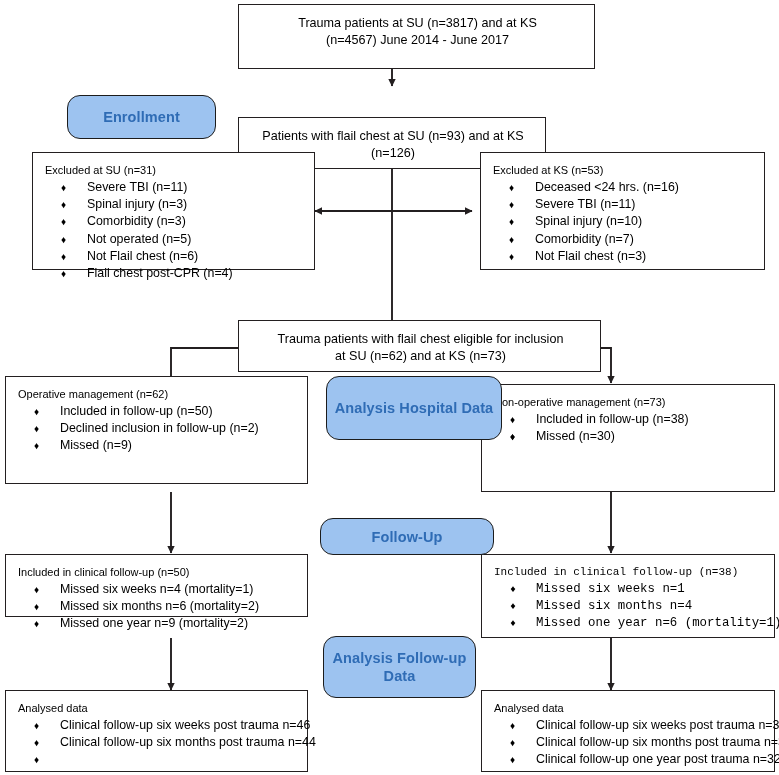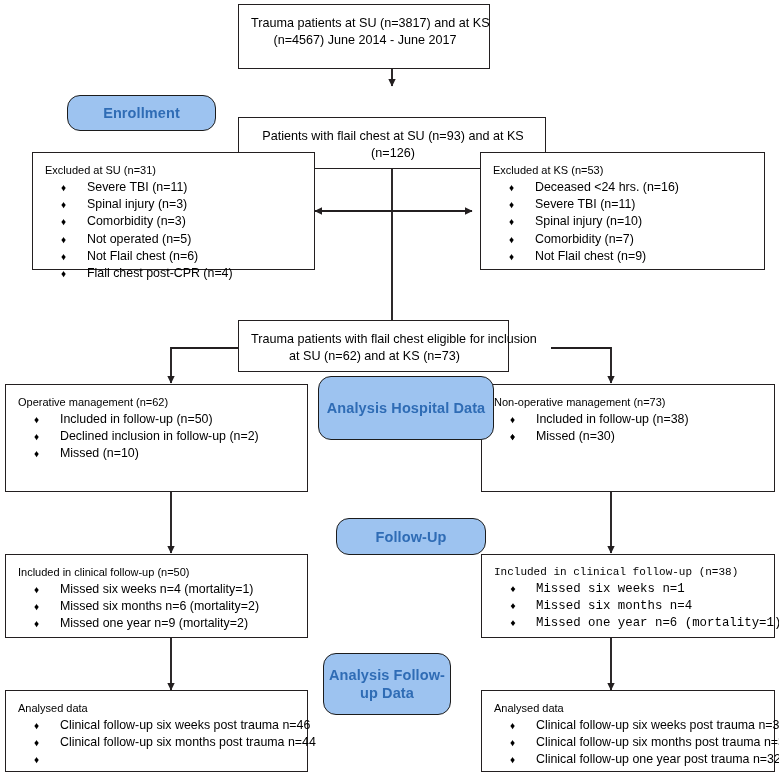--- a/index.html
+++ b/index.html
@@ -123,28 +123,28 @@
 
       <line x1="171" y1="492" x2="171" y2="553" marker-end="url(#arrow)"></line>
 
       <line x1="611" y1="492" x2="611" y2="553" marker-end="url(#arrow)"></line>
 
       <line x1="171" y1="638" x2="171" y2="690" marker-end="url(#arrow)"></line>
       <line x1="611" y1="638" x2="611" y2="690" marker-end="url(#arrow)"></line>
     </g>
   </svg>
 
-  <div class="box centered" style="left:238px; top:4px; width:252px; height:65px;">
+  <div class="box centered" style="left:238px; top:4px; width:357px; height:65px;">
     <div class="box-inner">
       <div class="line">Trauma patients at SU (n=3817) and at KS</div>
       <div class="line">(n=4567) June 2014 - June 2017</div>
     </div>
   </div>
 
-  <div class="stage" style="left:67px; top:95px; width:149px; height:36px;">
+  <div class="stage" style="left:67px; top:95px; width:149px; height:44px;">
     <span>Enrollment</span>
   </div>
 
   <div class="box centered" style="left:238px; top:87px; width:308px; height:52px;margin-top:30px;">
     <div class="box-inner">
       <div class="line">Patients with flail chest at SU (n=93) and at KS</div>
       <div class="line">(n=126)</div>
     </div>
   </div>
 
@@ -163,63 +163,63 @@
   </div>
 
   <div class="box" style="left:480px; top:152px; width:285px; height:118px;">
     <div class="box-inner">
       <div class="head">Excluded at KS (n=53)</div>
       <ul class="bullets">
         <li><span class="bul">♦</span><span>Deceased &lt;24 hrs. (n=16)</span></li>
         <li><span class="bul">♦</span><span>Severe TBI (n=11)</span></li>
         <li><span class="bul">♦</span><span>Spinal injury (n=10)</span></li>
         <li><span class="bul">♦</span><span>Comorbidity (n=7)</span></li>
-        <li><span class="bul">♦</span><span>Not Flail chest (n=9)</span></li>
-      </ul>
-    </div>
-  </div>
-
-  <div class="box centered" style="left:238px; top:320px; width:271px; height:52px;">
+        <li><span class="bul">♦</span><span>Not Flail chest (n=3)</span></li>
+      </ul>
+    </div>
+  </div>
+
+  <div class="box centered" style="left:238px; top:320px; width:363px; height:52px;">
     <div class="box-inner">
       <div class="line">Trauma patients with flail chest eligible for inclusion</div>
       <div class="line">at SU (n=62) and at KS (n=73)</div>
     </div>
   </div>
 
-  <div class="stage" style="left:318px; top:376px; width:176px; height:64px;">
+  <div class="stage" style="left:326px; top:376px; width:176px; height:64px;">
     <span>Analysis Hospital Data</span>
   </div>
 
-  <div class="box" style="left:5px; top:384px; width:303px; height:108px;">
+  <div class="box" style="left:5px; top:376px; width:303px; height:108px;">
     <div class="box-inner">
       <div class="head">Operative management (n=62)</div>
       <ul class="bullets">
         <li><span class="bul">♦</span><span>Included in follow-up (n=50)</span></li>
         <li><span class="bul">♦</span><span>Declined inclusion in follow-up (n=2)</span></li>
-        <li><span class="bul">♦</span><span>Missed (n=10)</span></li>
+        <li><span class="bul">♦</span><span>Missed (n=9)</span></li>
       </ul>
     </div>
   </div>
 
   <div class="box" style="left:481px; top:384px; width:294px; height:108px;">
     <div class="box-inner">
       <div class="head">Non-operative management (n=73)</div>
       <ul class="bullets">
         <li><span class="bul">♦</span><span>Included in follow-up (n=38)</span></li>
         <li><span class="bul">♦</span></li>
         <li><span class="bul">♦</span><span>Missed (n=30)</span></li>
       </ul>
     </div>
   </div>
 
-  <div class="stage" style="left:320px; top:518px; width:150px; height:37px;margin-left:16px;">
+  <div class="stage" style="left:320px; top:518px; width:174px; height:37px;">
     <span>Follow-Up</span>
   </div>
 
-  <div class="box" style="left:5px; top:554px; width:303px; height:84px;">
+  <div class="box" style="left:5px; top:554px; width:303px; height:63px;">
     <div class="box-inner">
       <div class="head">Included in clinical follow-up (n=50)</div>
       <ul class="bullets">
         <li><span class="bul">♦</span><span>Missed six weeks n=4 (mortality=1)</span></li>
         <li><span class="bul">♦</span><span>Missed six months n=6 (mortality=2)</span></li>
         <li><span class="bul">♦</span><span>Missed one year n=9 (mortality=2)</span></li>
       </ul>
     </div>
   </div>
 
@@ -227,21 +227,21 @@
     <div class="box-inner">
       <div class="head">Included in clinical follow-up (n=38)</div>
       <ul class="bullets">
         <li><span class="bul">♦</span><span>Missed six weeks n=1</span></li>
         <li><span class="bul">♦</span><span>Missed six months n=4</span></li>
         <li><span class="bul">♦</span><span>Missed one year n=6 (mortality=1)</span></li>
       </ul>
     </div>
   </div>
 
-  <div class="stage" style="left:323px; top:653px; width:128px; height:62px;text-align:center;">
+  <div class="stage" style="left:323px; top:636px; width:153px; height:62px;text-align:center;">
     <span>Analysis Follow-up Data</span>
   </div>
 
   <div class="box" style="left:5px; top:690px; width:303px; height:82px;">
     <div class="box-inner">
       <div class="head">Analysed data</div>
       <ul class="bullets">
         <li><span class="bul">♦</span><span>Clinical follow-up six weeks post trauma n=46</span></li>
         <li><span class="bul">♦</span><span>Clinical follow-up six months post trauma n=44</span></li>
         <li><span class="bul">♦</span></li>

